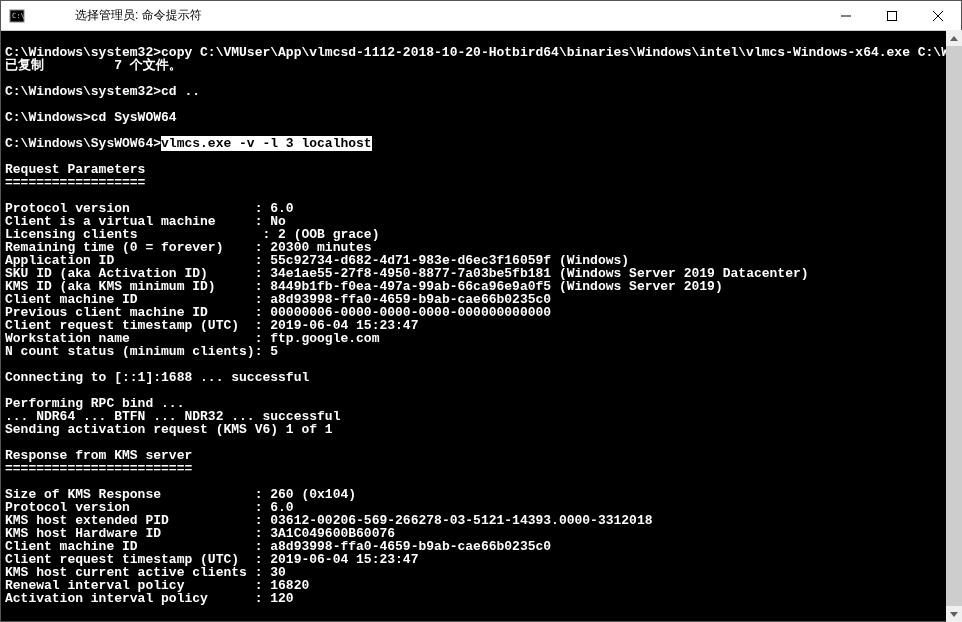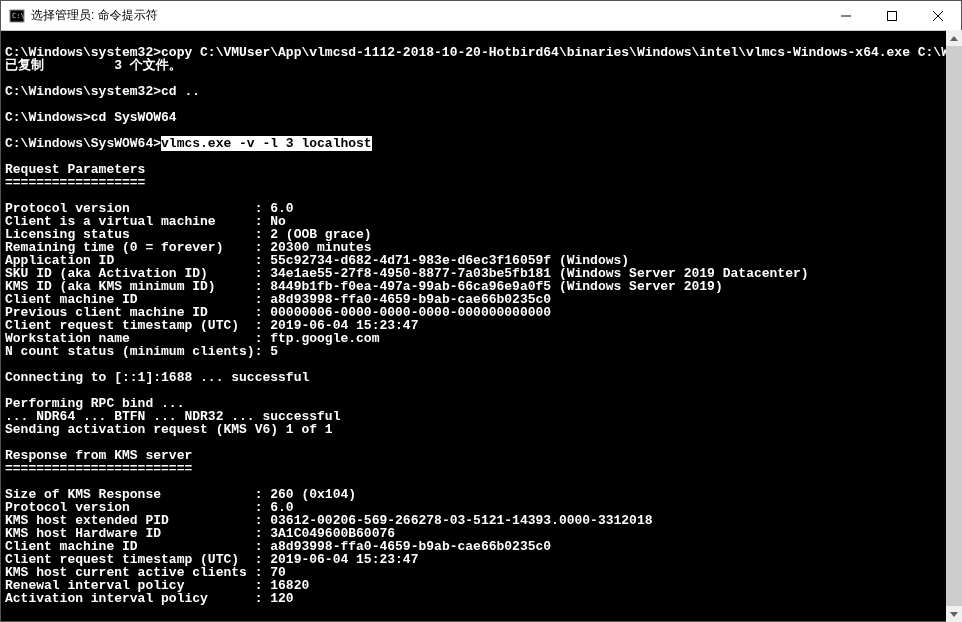--- a/index.html
+++ b/index.html
@@ -32,20 +32,21 @@
     margin-right: 6px;
     display: flex;
     align-items: center;
     justify-content: center;
   }
   .titlebar-icon svg { display: block; }
   .titlebar-title {
     font-size: 12px;
     color: #000;
     flex: 1;
+    margin-left: 44px;
   }
   .titlebar-controls {
     display: flex;
     height: 100%;
   }
   .titlebar-btn {
     width: 46px;
     height: 100%;
     display: flex;
     align-items: center;
@@ -133,34 +134,34 @@
         <svg width="10" height="10" viewBox="0 0 10 10">
             <line x1="0" y1="0" x2="10" y2="10" stroke="#000" stroke-width="1"></line>
             <line x1="10" y1="0" x2="0" y2="10" stroke="#000" stroke-width="1"></line>
           </svg>
       </div>
     </div>
   </div>
 
   <div class="terminal"><span></span>
 <span>C:\Windows\system32&gt;copy C:\VMUser\App\vlmcsd-1112-2018-10-20-Hotbird64\binaries\Windows\intel\vlmcs-Windows-x64.exe C:\Windows\SysWOW64\vlmcs.exe</span>
-<span>已复制         3 个文件。</span>
+<span>已复制         7 个文件。</span>
 <span></span>
 <span>C:\Windows\system32&gt;cd ..</span>
 <span></span>
 <span>C:\Windows&gt;cd SysWOW64</span>
 <span></span>
 <span><span>C:\Windows\SysWOW64&gt;</span><span class="highlight">vlmcs.exe -v -l 3 localhost</span></span>
 <span></span>
 <span>Request Parameters</span>
 <span>==================</span>
 <span></span>
 <span><span>Protocol version                : </span><span>6.0</span></span>
 <span><span>Client is a virtual machine     : </span><span>No</span></span>
-<span><span>Licensing status                : </span><span>2 (OOB grace)</span></span>
+<span><span>Licensing clients                : </span><span>2 (OOB grace)</span></span>
 <span><span>Remaining time (0 = forever)    : </span><span>20300 minutes</span></span>
 <span><span>Application ID                  : </span><span>55c92734-d682-4d71-983e-d6ec3f16059f (Windows)</span></span>
 <span><span>SKU ID (aka Activation ID)      : </span><span>34e1ae55-27f8-4950-8877-7a03be5fb181 (Windows Server 2019 Datacenter)</span></span>
 <span><span>KMS ID (aka KMS minimum ID)     : </span><span>8449b1fb-f0ea-497a-99ab-66ca96e9a0f5 (Windows Server 2019)</span></span>
 <span><span>Client machine ID               : </span><span>a8d93998-ffa0-4659-b9ab-cae66b0235c0</span></span>
 <span><span>Previous client machine ID      : </span><span>00000006-0000-0000-0000-000000000000</span></span>
 <span><span>Client request timestamp (UTC)  : </span><span>2019-06-04 15:23:47</span></span>
 <span><span>Workstation name                : </span><span>ftp.google.com</span></span>
 <span><span>N count status (minimum clients): </span><span>5</span></span>
 <span></span>
@@ -172,21 +173,21 @@
 <span></span>
 <span>Response from KMS server</span>
 <span>========================</span>
 <span></span>
 <span><span>Size of KMS Response            : </span><span>260 (0x104)</span></span>
 <span><span>Protocol version                : </span><span>6.0</span></span>
 <span><span>KMS host extended PID           : </span><span>03612-00206-569-266278-03-5121-14393.0000-3312018</span></span>
 <span><span>KMS host Hardware ID            : </span><span>3A1C049600B60076</span></span>
 <span><span>Client machine ID               : </span><span>a8d93998-ffa0-4659-b9ab-cae66b0235c0</span></span>
 <span><span>Client request timestamp (UTC)  : </span><span>2019-06-04 15:23:47</span></span>
-<span><span>KMS host current active clients : </span><span>70</span></span>
+<span><span>KMS host current active clients : </span><span>30</span></span>
 <span><span>Renewal interval policy         : </span><span>16820</span></span>
 <span><span>Activation interval policy      : </span><span>120</span></span>
 <span></span>
 <span></span>
 </div>
 
   <div class="scrollbar">
     <div class="scrollbar-btn">
       <svg width="8" height="5" viewBox="0 0 8 5">
           <polygon points="4,0 8,5 0,5" fill="#606060"></polygon>

